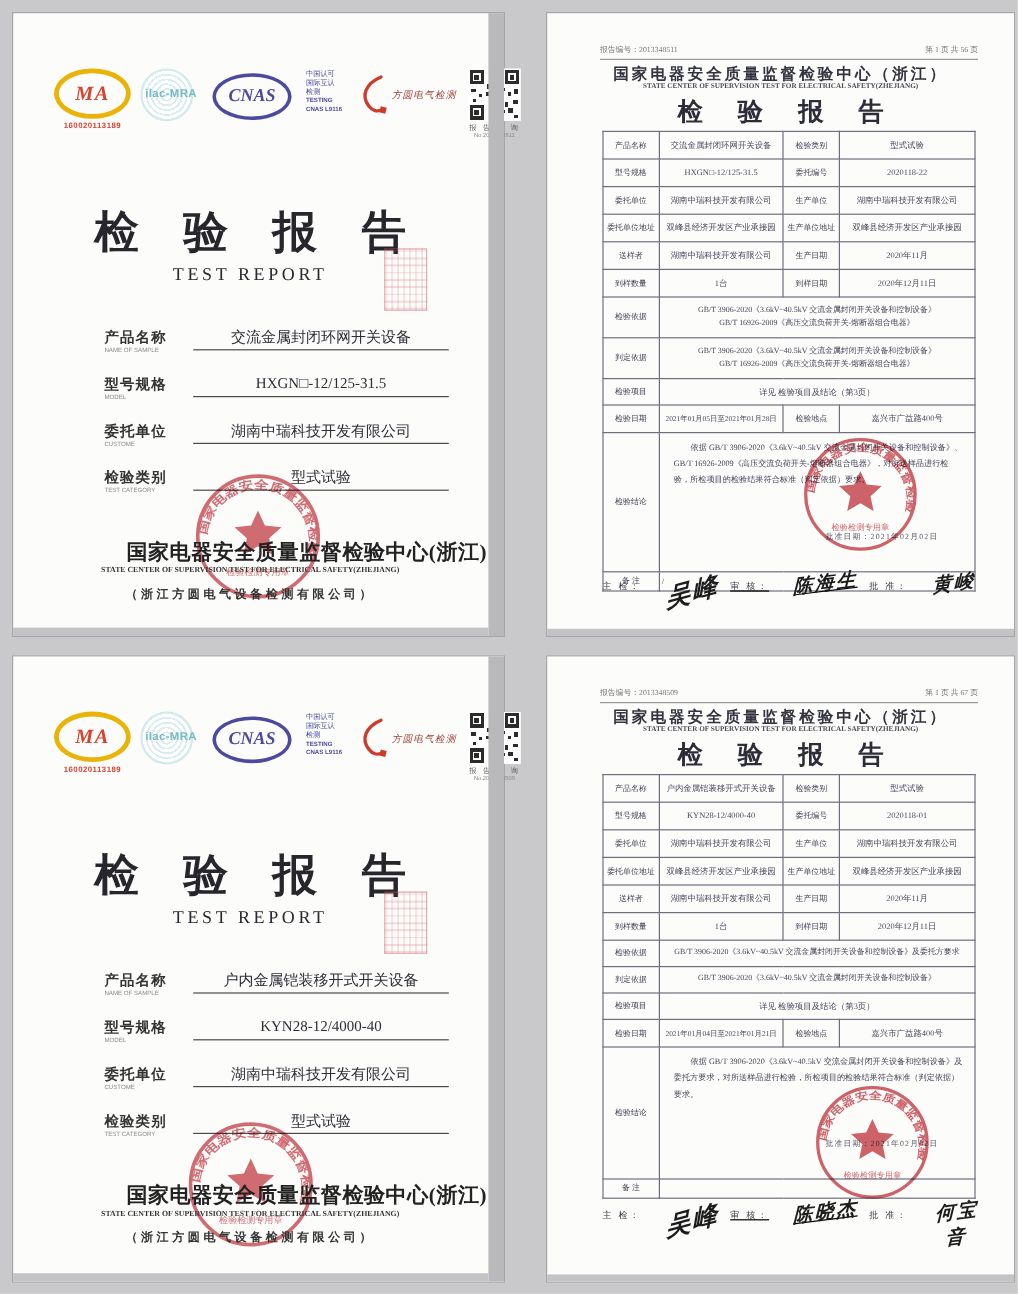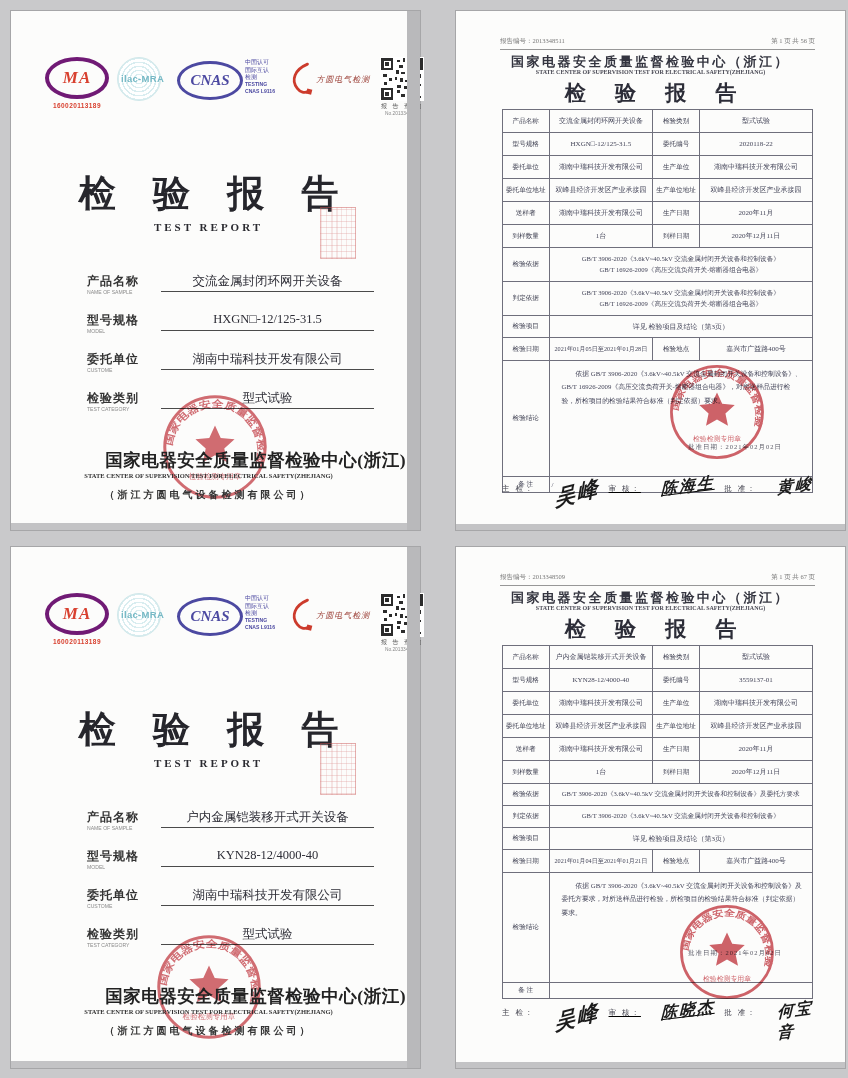--- a/index.html
+++ b/index.html
@@ -14,48 +14,48 @@
   .tr{left:455px;top:10px;width:391px;height:521px;}
   .bl{left:10px;top:546px;width:411px;height:523px;}
   .br{left:455px;top:546px;width:391px;height:523px;}
   .edge-r{position:absolute;top:0;right:0;bottom:0;width:13px;background:#b9b9bb;}
   .edge-b{position:absolute;left:0;right:13px;bottom:0;height:7px;background:#c3c3c5;}
   .edge-b2{position:absolute;left:0;right:0;bottom:0;height:6px;background:#c3c3c5;}
 
   
   .logo-row{position:absolute;top:46px;left:34px;right:30px;display:flex;align-items:flex-start;gap:8px;}
   .cma{width:74px;text-align:center;}
-  .cma-oval{width:56px;height:34px;margin:0 auto;border:4px solid #701a75;border-radius:50%;
+  .cma-oval{width:56px;height:34px;margin:0 auto;border:4px solid #eab308;border-radius:50%;
     display:flex;align-items:center;justify-content:center;
     font-weight:bold;font-style:italic;font-size:17px;color:#d8402f;letter-spacing:1px;}
   .cma-num{font-size:6.5px;font-weight:bold;color:#d8402f;margin-top:3px;letter-spacing:.4px;font-family:"Liberation Sans",sans-serif;}
   .ilac{position:relative;width:52px;height:46px;flex:none;}
   .ilac-globe{width:42px;height:42px;border-radius:50%;
     background:repeating-radial-gradient(circle at 50% 50%, #d9edf0 0 1.5px, #ffffff 1.5px 4px);
     border:1px solid #d0e8ea;}
   .ilac-text{position:absolute;top:16px;left:4px;font-weight:bold;font-size:9.5px;color:#76b9c5;
     font-family:"Liberation Sans",sans-serif;letter-spacing:.3px;}
-  .cnas{display:flex;align-items:flex-start;gap:2px;flex:none;}
+  .cnas{display:flex;align-items:flex-start;gap:12px;flex:none;}
   .cnas-oval{width:60px;height:33px;border:3px solid #4c49a1;border-radius:50%;
     display:flex;align-items:center;justify-content:center;
     font-weight:bold;font-style:italic;font-size:15px;color:#4c49a1;margin-top:4px;}
   .cnas-col{display:flex;flex-direction:column;line-height:1.25;margin-top:2px;}
   .cnas-col .cn{font-size:6px;color:#4c49a1;}
   .cnas-col .en{font-size:6px;color:#4c49a1;font-weight:bold;transform:scale(.85);transform-origin:left top;font-family:"Liberation Sans",sans-serif;}
   .fy{display:flex;align-items:center;gap:2px;flex:none;margin-top:4px;}
   .fy-label{font-size:8px;color:#9c4038;letter-spacing:1px;font-style:italic;}
   .qr{width:48px;margin-left:auto;text-align:center;flex:none;}
   .qr svg{width:44px;height:44px;display:block;margin:0 auto;}
   .qr-cap{font-size:6px;color:#555;letter-spacing:2px;margin-top:1px;}
   .qr-no{font-size:6px;color:#888;transform:scale(.8);transform-origin:center top;font-family:"Liberation Sans",sans-serif;}
 
   .cv-title{position:absolute;top:158px;left:0;right:14px;text-align:center;
     font-size:37px;font-weight:bold;letter-spacing:14px;text-indent:14px;color:#26262c;}
   .cv-title-en{position:absolute;top:210px;left:0;right:14px;text-align:center;
-    font-size:11px;font-weight:bold;letter-spacing:3px;color:#2a2a30;}
+    font-size:15px;font-weight:normal;letter-spacing:3px;color:#2a2a30;}
   .side-seal{position:absolute;top:196px;right:64px;width:34px;height:50px;
     border:1px solid rgba(201,80,80,.55);
     background:
       repeating-linear-gradient(0deg, rgba(205,95,95,.30) 0 1.5px, transparent 1.5px 6px),
       repeating-linear-gradient(90deg, rgba(205,95,95,.22) 0 1.5px, transparent 1.5px 5px);
     opacity:.7;}
 
   .fields{position:absolute;top:262px;left:76px;right:46px;}
   .field{display:flex;height:26px;margin-bottom:13px;}
   .f-lab{width:74px;flex:none;}
@@ -95,21 +95,21 @@
   .concl-text{font-size:6.8px;line-height:1.95;text-align:left;padding:5px 8px 0 10px;text-indent:14px;color:#45465a;}
   .approve{position:absolute;right:30px;bottom:24px;font-size:6.5px;color:#5a5a66;letter-spacing:1px;}
   .note-val{font-size:7px;text-align:left;padding-left:10px;}
 
   .rp-stamp{position:absolute;width:98px;height:98px;opacity:.8;mix-blend-mode:multiply;}
   .rp-stamp.s-tr{left:212px;top:352px;}
   .rp-stamp.s-br{left:222px;top:356px;}
 
   .sign-row{position:absolute;left:46px;right:28px;bottom:26px;display:flex;}
   .sg{display:flex;align-items:flex-start;gap:20px;}
-  .sg1{flex:1.15;} .sg2{flex:1.25;text-decoration:underline;} .sg3{flex:1;}
+  .sg1{flex:1.15;} .sg2{flex:1.25;text-decoration:underline;} .sg3{flex:1;text-align:center;}
   .sg-label{font-size:7.5px;color:#3c3c48;letter-spacing:2px;padding-top:8px;white-space:nowrap;}
   .sg-name{font-size:16px;font-style:italic;font-weight:bold;color:#1c1c1c;
     transform:rotate(-7deg) skewX(-8deg);letter-spacing:2px;}
   .sg-name.big{font-size:21px;transform:rotate(-15deg) skewX(-12deg) translateY(3px);}
 </style>
 </head>
 <body>
 
 <div class="panel tl">
   <div class="logo-row">
@@ -501,21 +501,21 @@
         <tr class="h">
           <td class="lb">产品名称</td>
           <td class="vl">户内金属铠装移开式开关设备</td>
           <td class="lb">检验类别</td>
           <td class="vl">型式试验</td>
         </tr>
     <tr class="h">
           <td class="lb">型号规格</td>
           <td class="vl">KYN28-12/4000-40</td>
           <td class="lb">委托编号</td>
-          <td class="vl">3559137-01</td>
+          <td class="vl">2020118-01</td>
         </tr>
     <tr class="h">
           <td class="lb">委托单位</td>
           <td class="vl">湖南中瑞科技开发有限公司</td>
           <td class="lb">生产单位</td>
           <td class="vl">湖南中瑞科技开发有限公司</td>
         </tr>
     <tr class="h">
           <td class="lb">委托单位地址</td>
           <td class="vl">双峰县经济开发区产业承接园</td>

